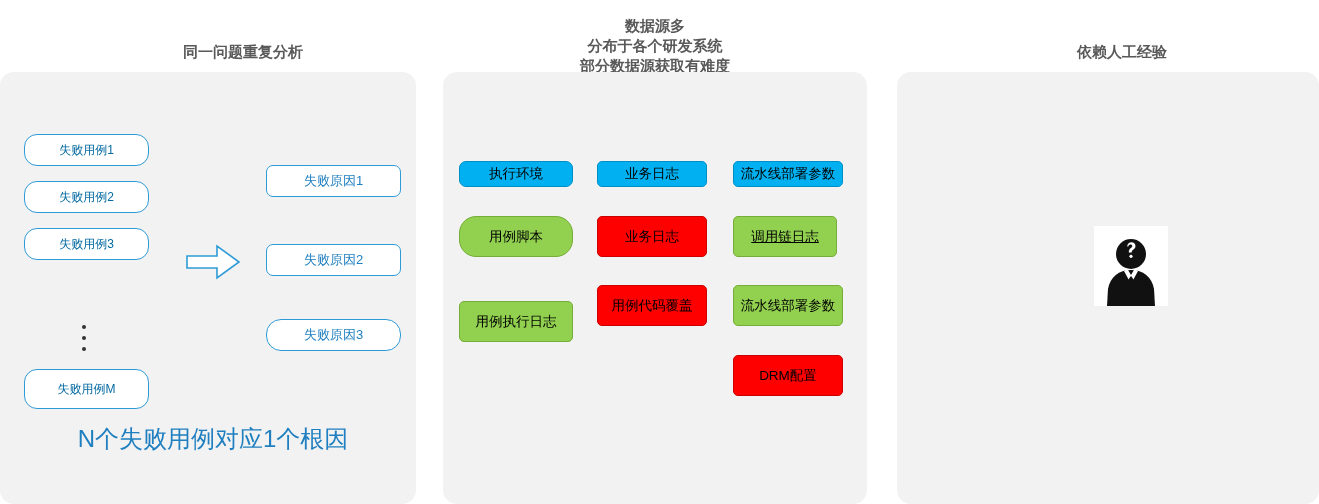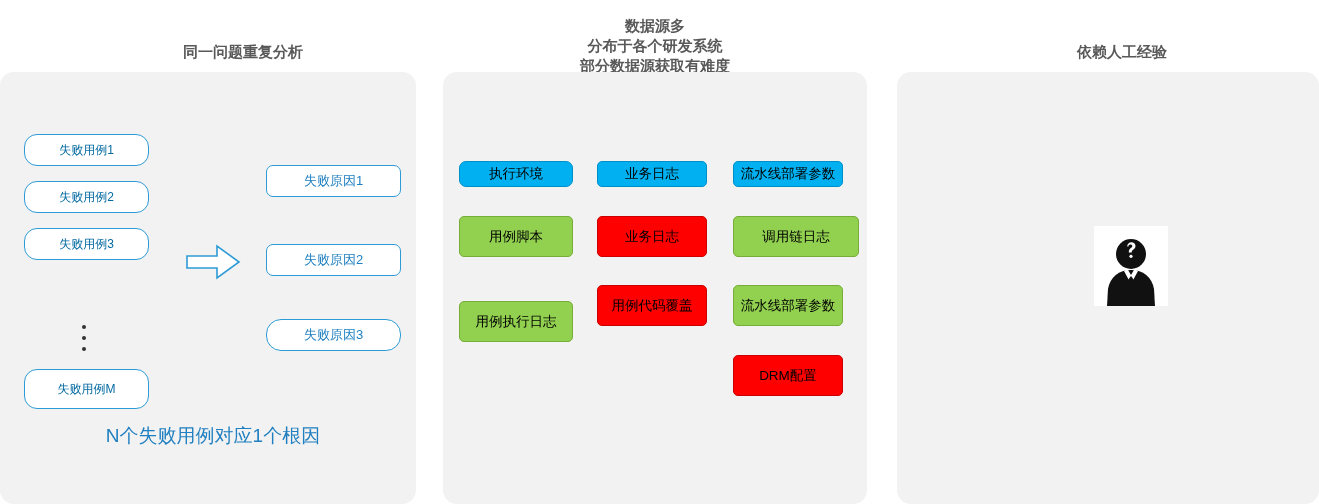--- a/index.html
+++ b/index.html
@@ -70,21 +70,21 @@
     border-radius: 50%;
     background: #333;
     margin: 7px 0;
   }
   .arrow-wrap {
     position: absolute;
   }
   .caption-blue {
     position: absolute;
     color: #1f7fc0;
-    font-size: 19px;
+    font-size: 24px;
     text-align: center;
   }
   
   .chip {
     position: absolute;
     border-radius: 5px;
     display: flex;
     align-items: center;
     justify-content: center;
     font-size: 13.5px;
@@ -133,23 +133,23 @@
 
   <div class="panel-title" style="left:465px; top:16px; width:380px;">数据源多
 分布于各个研发系统
 部分数据源获取有难度</div>
   <div class="panel" style="left:443px; top:72px; width:424px; height:432px;"></div>
 
   <div class="chip blue" style="left:459px; top:161px; width:114px; height:26px;border-radius:7px;">执行环境</div>
   <div class="chip blue" style="left:597px; top:161px; width:110px; height:26px;">业务日志</div>
   <div class="chip blue" style="left:733px; top:161px; width:110px; height:26px;">流水线部署参数</div>
 
-  <div class="chip green" style="left:459px; top:216px; width:114px; height:41px;">用例脚本</div>
+  <div class="chip green" style="left:459px; top:216px; width:114px; height:41px;border-radius:17px;">用例脚本</div>
   <div class="chip red" style="left:597px; top:216px; width:110px; height:41px;">业务日志</div>
-  <div class="chip green" style="left:733px; top:216px; width:126px; height:41px;">调用链日志</div>
+  <div class="chip green" style="left:733px; top:216px; width:104px; height:41px;text-decoration:underline;">调用链日志</div>
 
   <div class="chip green" style="left:459px; top:285px; width:114px; height:41px;margin-top:16px;">用例执行日志</div>
   <div class="chip red" style="left:597px; top:285px; width:110px; height:41px;">用例代码覆盖</div>
   <div class="chip green" style="left:733px; top:285px; width:110px; height:41px;">流水线部署参数</div>
 
   <div class="chip red" style="left:733px; top:355px; width:110px; height:41px;">DRM配置</div>
 
   <div class="panel-title" style="left:977px; top:42px; width:290px;">依赖人工经验</div>
   <div class="panel" style="left:897px; top:72px; width:422px; height:432px;"></div>
 

